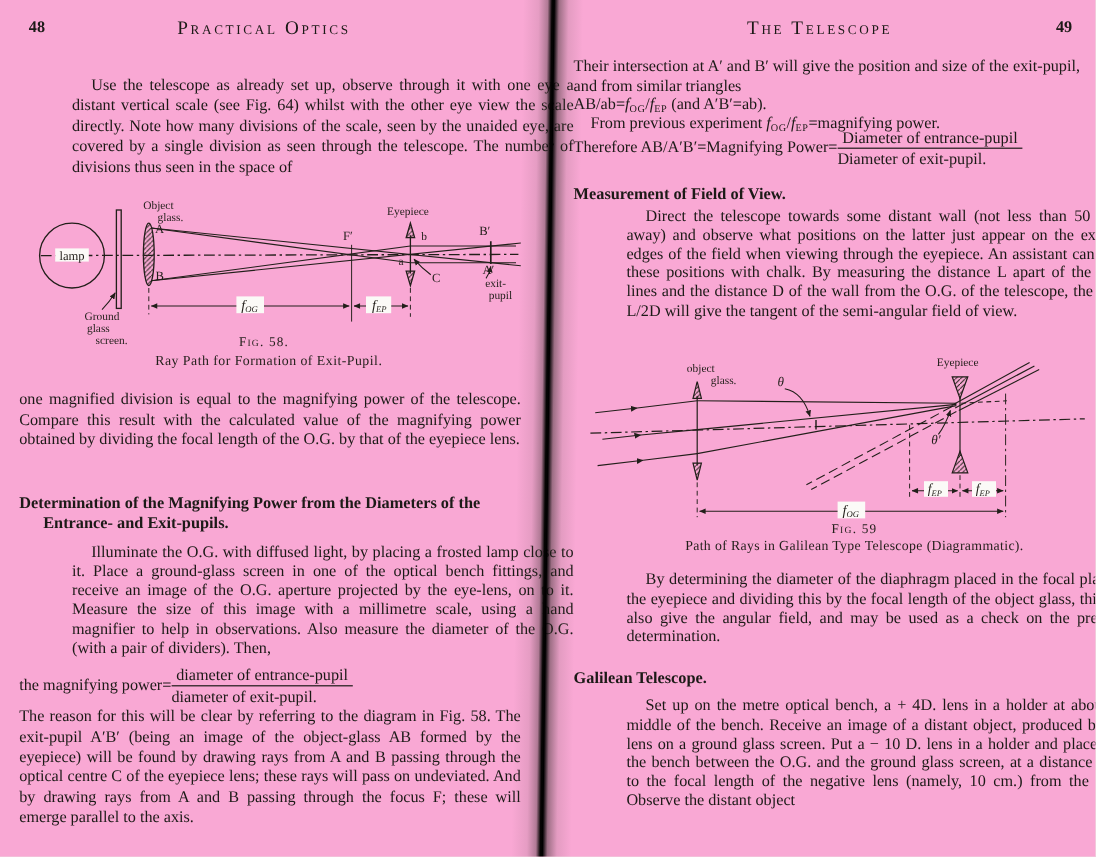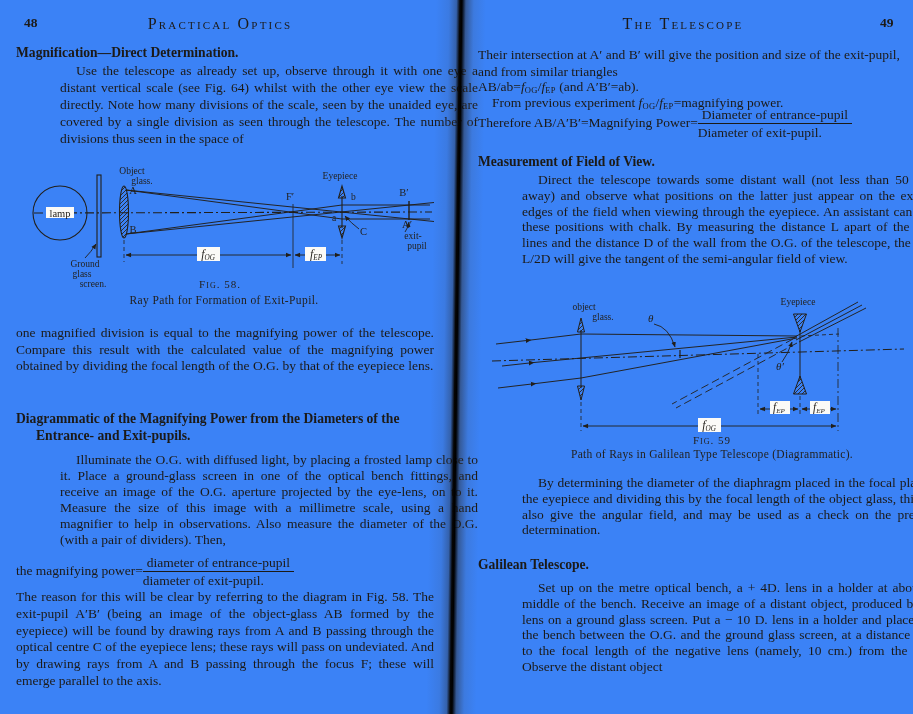--- a/index.html
+++ b/index.html
@@ -1,16 +1,16 @@
 <!DOCTYPE html>
 <html><head>
 <meta charset="utf-8">
 <style>
   html,body{margin:0;padding:0;background:#e9e7e2;}
-  .scan{position:relative;width:913px;height:714px;background:#3b82f6;overflow:hidden;
+  .scan{position:relative;width:913px;height:714px;background:#f9a8d4;overflow:hidden;
         font-family:"Liberation Serif",serif;color:#1c1a17;}
   .abs{position:absolute;}
   .para{font-size:13.5px;text-align:justify;}
   .lh-l{line-height:17px;}
   .lh-r{line-height:15.8px;}
   .indent{text-indent:16px;margin-left:44px;}
   .head{font-weight:bold;font-size:13.6px;line-height:17px;}
   .runhead{font-variant:small-caps;letter-spacing:2.2px;font-size:16px;text-align:center;}
   .pagenum{font-size:13.5px;font-weight:bold;}
   .eqline{font-size:13.5px;white-space:nowrap;}
@@ -26,21 +26,20 @@
   .figcap{font-variant:small-caps;letter-spacing:1px;}
 </style>
 </head>
 <body>
 
 <div class="scan">
 
   <div class="abs pagenum" style="left:24px;top:15px;">48</div>
   <div class="abs runhead" style="left:0;top:15px;width:440px;">Practical Optics</div>
 
-  <div class="abs head" style="left:16px;top:44px;width:418px;">Magnification—Direct Determination.</div>
 
   <div class="abs para lh-l indent" style="left:16px;top:62px;width:418px;">Use the telescope as already set up, observe through it with one eye a distant vertical scale (see Fig. 64) whilst with the other eye view the scale directly.  Note how many divisions of the scale, seen by the unaided eye, are covered by a single division as seen through the telescope.  The number of divisions thus seen in the space of</div>
 
   <svg class="abs" style="left:14px;top:162px;" width="424" height="150" viewBox="0 0 424 150">
     <defs>
       <pattern id="hatchA" patternUnits="userSpaceOnUse" width="4" height="4">
         <path d="M0,4 l4,-4" stroke="#2a2620" stroke-width="0.9" fill="none"></path>
       </pattern>
       <marker id="arAe" markerWidth="7" markerHeight="7" refX="5.6" refY="3" orient="auto">
         <path d="M0,0.4 L6,3 L0,5.6 Z" fill="#221f1a"></path>
@@ -111,21 +110,21 @@
     <text x="403" y="87" font-size="9.5" text-anchor="middle">pupil</text>
     <text x="194" y="96" font-size="12" font-style="italic" text-anchor="middle"><tspan>f</tspan><tspan font-size="7.2" dy="2">OG</tspan></text>
     <text x="302" y="96" font-size="12" font-style="italic" text-anchor="middle"><tspan>f</tspan><tspan font-size="7.2" dy="2">EP</tspan></text>
     <text x="206" y="126" font-size="11" text-anchor="middle" class="figcap">Fig. 58.</text>
     <text x="210" y="142" font-size="11.5" text-anchor="middle" letter-spacing="0.4">Ray Path for Formation of Exit-Pupil.</text>
   </svg>
 
   <div class="abs para lh-l" style="left:16px;top:325px;width:418px;line-height:16.5px;">one magnified division is equal to the magnifying power of the telescope.  Compare this result with the calculated value of the magnifying power obtained by dividing the focal length of the O.G. by that of the eyepiece lens.</div>
 
   <div class="abs head" style="left:16px;top:410px;width:418px;">
-    <div>Diagrammatic of the Magnifying Power from the Diameters of the</div>
+    <div>Determination of the Magnifying Power from the Diameters of the</div>
     <div style="margin-left:20px;">Entrance- and Exit-pupils.</div>
   </div>
 
   <div class="abs para indent" style="left:16px;top:452px;width:418px;line-height:16px;">Illuminate the O.G. with diffused light, by placing a frosted lamp close to it.  Place a ground-glass screen in one of the optical bench fittings, and receive an image of the O.G. aperture projected by the eye-lens, on to it.  Measure the size of this image with a millimetre scale, using a hand magnifier to help in observations.  Also measure the diameter of the O.G. (with a pair of dividers).  Then,</div>
 
   <div class="abs eqline" style="left:16px;top:555px;width:418px;">
     <span>the magnifying power=</span><span class="frac"><span class="num">diameter of entrance-pupil</span><span class="den">diameter of exit-pupil.</span></span>
   </div>
 
   <div class="abs para" style="left:16px;top:589px;width:418px;line-height:16.8px;">The reason for this will be clear by referring to the diagram in Fig. 58.  The exit-pupil A′B′ (being an image of the object-glass AB formed by the eyepiece) will be found by drawing rays from A and B passing through the optical centre C of the eyepiece lens; these rays will pass on undeviated.  And by drawing rays from A and B passing through the focus F; these will emerge parallel to the axis.</div>

